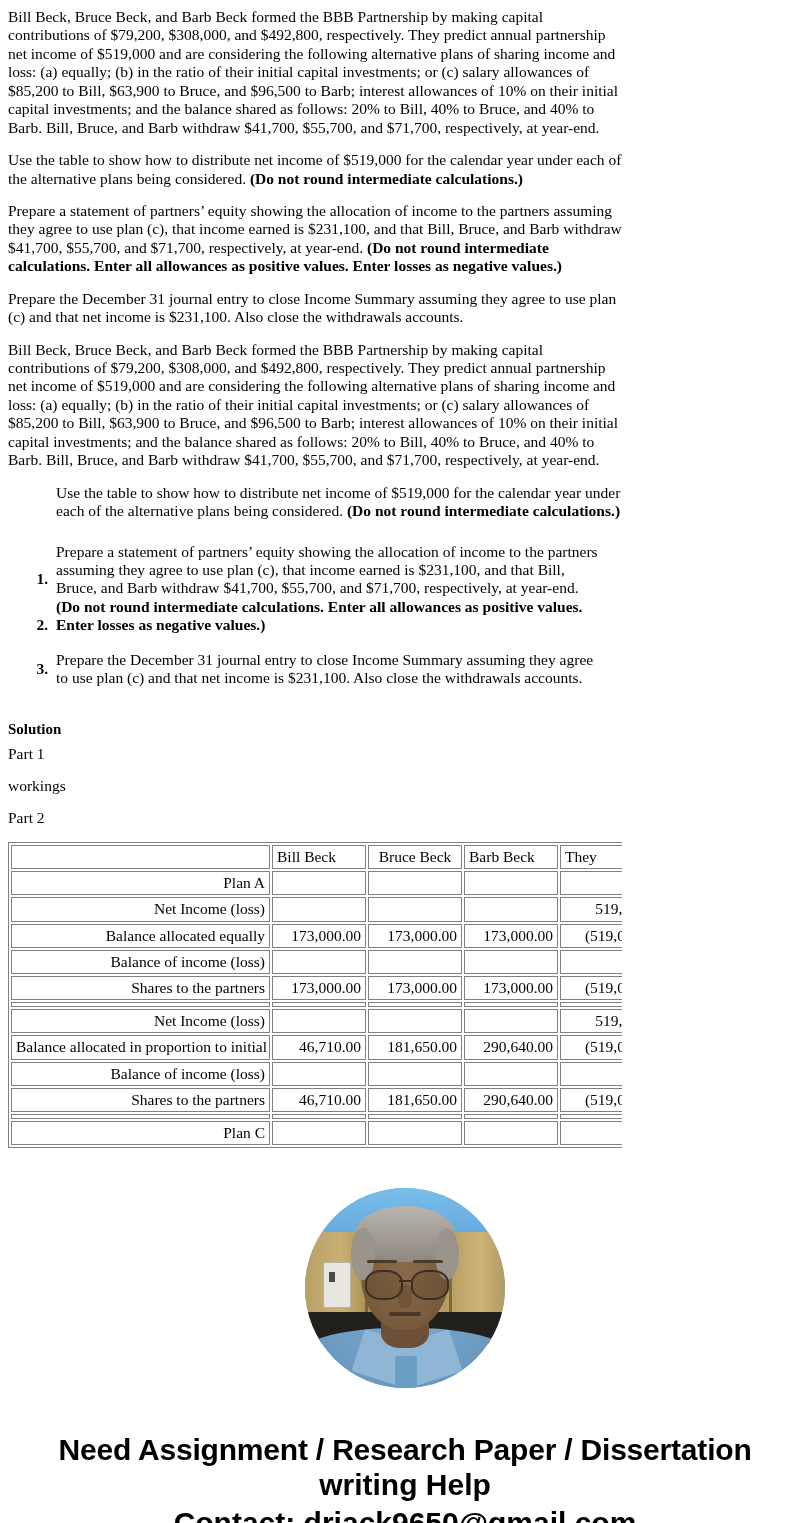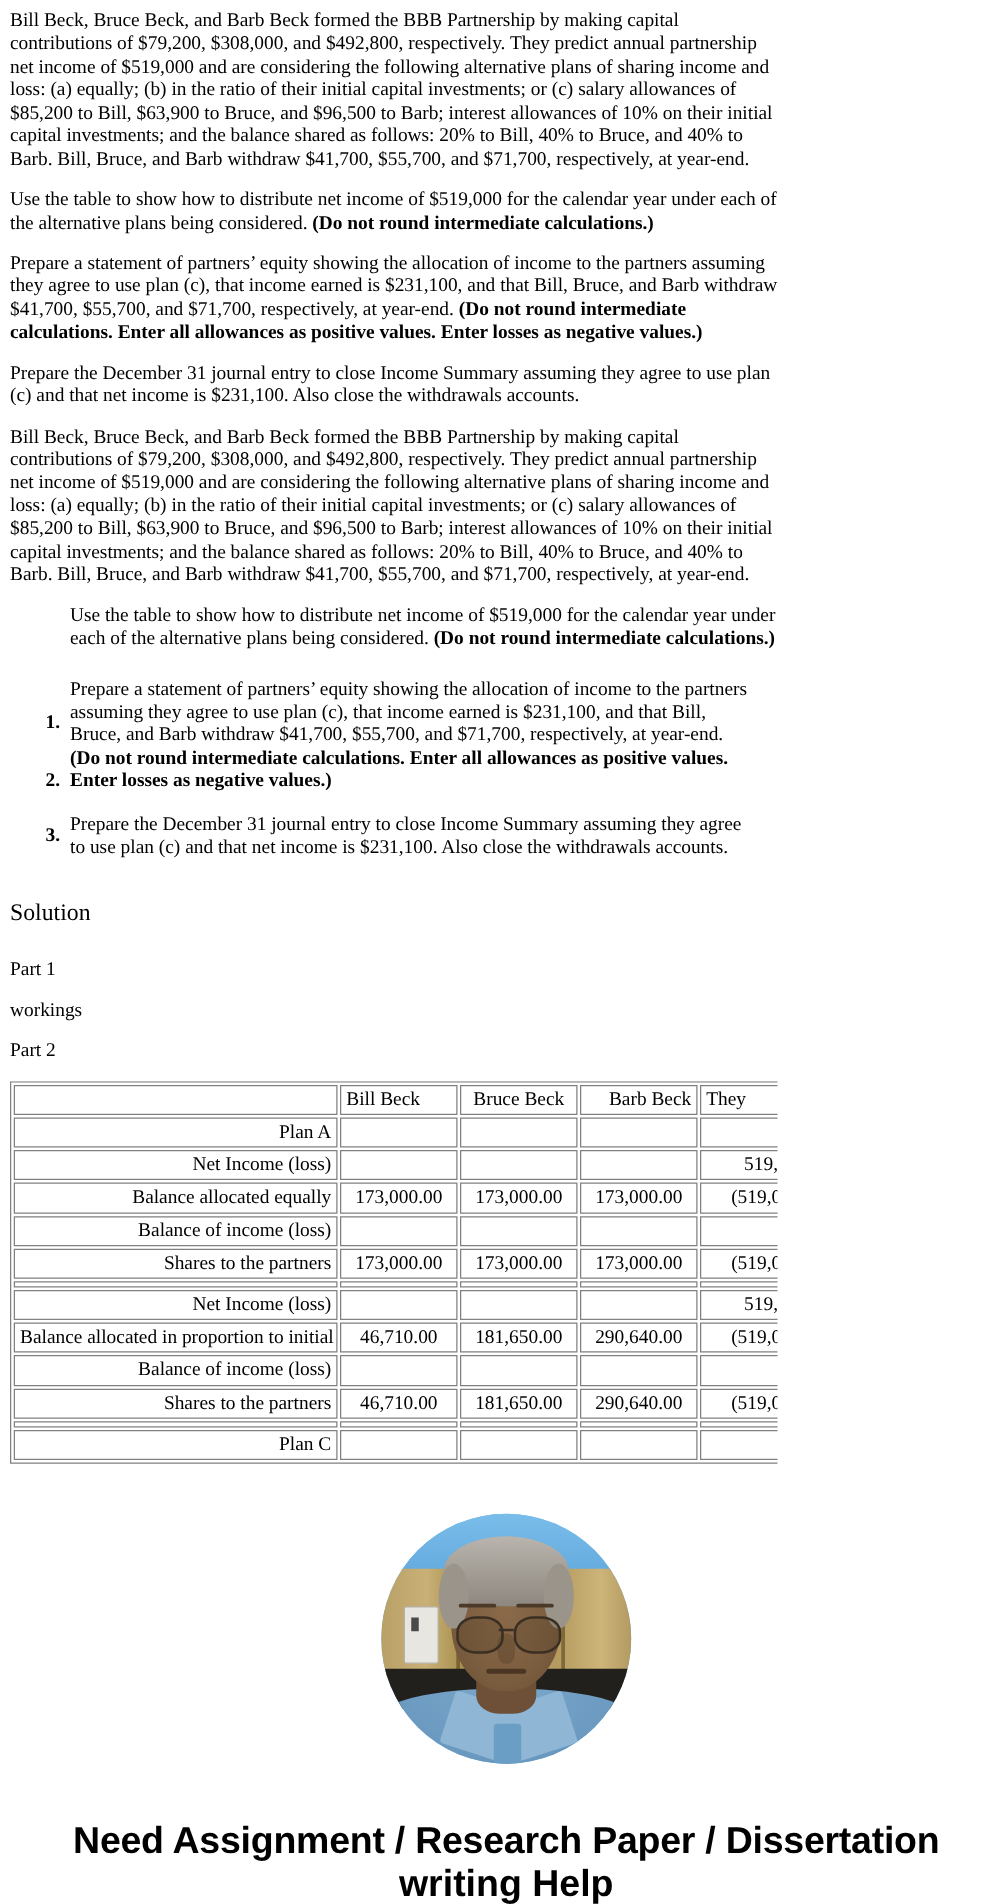--- a/index.html
+++ b/index.html
@@ -53,23 +53,23 @@
   li.indent-para { padding-left: 28px; }
   li.item1 { padding-right: 16px; }
   li.item1 > .marker { top: 50%; transform: translateY(-50%); }
   li.item2 > .marker { top: 0; }
   li.item3 { padding-left: 58px; padding-right: 26px; }
   li.item3 > .marker { left: 40px; top: 50%; transform: translateY(-50%); }
   .spacer-16 { height: 16px; }
   .spacer-22 { height: 22px; }
 
   h3.solution {
-    font-size: 19px;
-    font-weight: normal;
-    margin: 0 0 25px 0;
+    font-size: 15px;
+    font-weight: bold;
+    margin: 0 0 7px 0;
     line-height: 1.2;
   }
 
   
   table.dist {
     border-collapse: separate;
     border-spacing: 2px;
     border: 1px solid #808080;
     margin: 0;
     width: 625px;
@@ -78,21 +78,21 @@
   }
   table.dist td {
     border: 1px solid #808080;
     padding: 1px 4px 2px 4px;
     height: 19px;
     vertical-align: middle;
     overflow: hidden;
     white-space: nowrap;
   }
   td.lbl { width: 249px; text-align: right; white-space: normal; }
-  td.num { width: 84px; text-align: center; }
+  td.num { width: 84px; text-align: right; }
   td.tot { width: 100px; text-align: right; }
   tr.gap td {
     height: 3px;
     padding: 0;
     border-top: 1px solid #808080;
     border-bottom: 1px solid #808080;
   }
   .tbl-clip {
     height: 322px;
     overflow: hidden;
@@ -204,21 +204,21 @@
   <p class="para">workings</p>
   <p class="para">Part 2</p>
 
   <div class="tbl-clip">
     <table class="dist">
       <tbody>
         <tr>
           <td class="lbl"></td>
           <td class="num" style="text-align:left">Bill Beck</td>
           <td class="num" style="text-align:center">Bruce Beck</td>
-          <td class="num" style="text-align:right">Barb Beck</td>
+          <td class="num" style="text-align:left">Barb Beck</td>
           <td class="tot" style="text-align:left">They</td>
         </tr>
 
         <tr>
           <td class="lbl">Plan A</td>
           <td class="num"></td>
           <td class="num"></td>
           <td class="num"></td>
           <td class="tot"></td>
         </tr>

